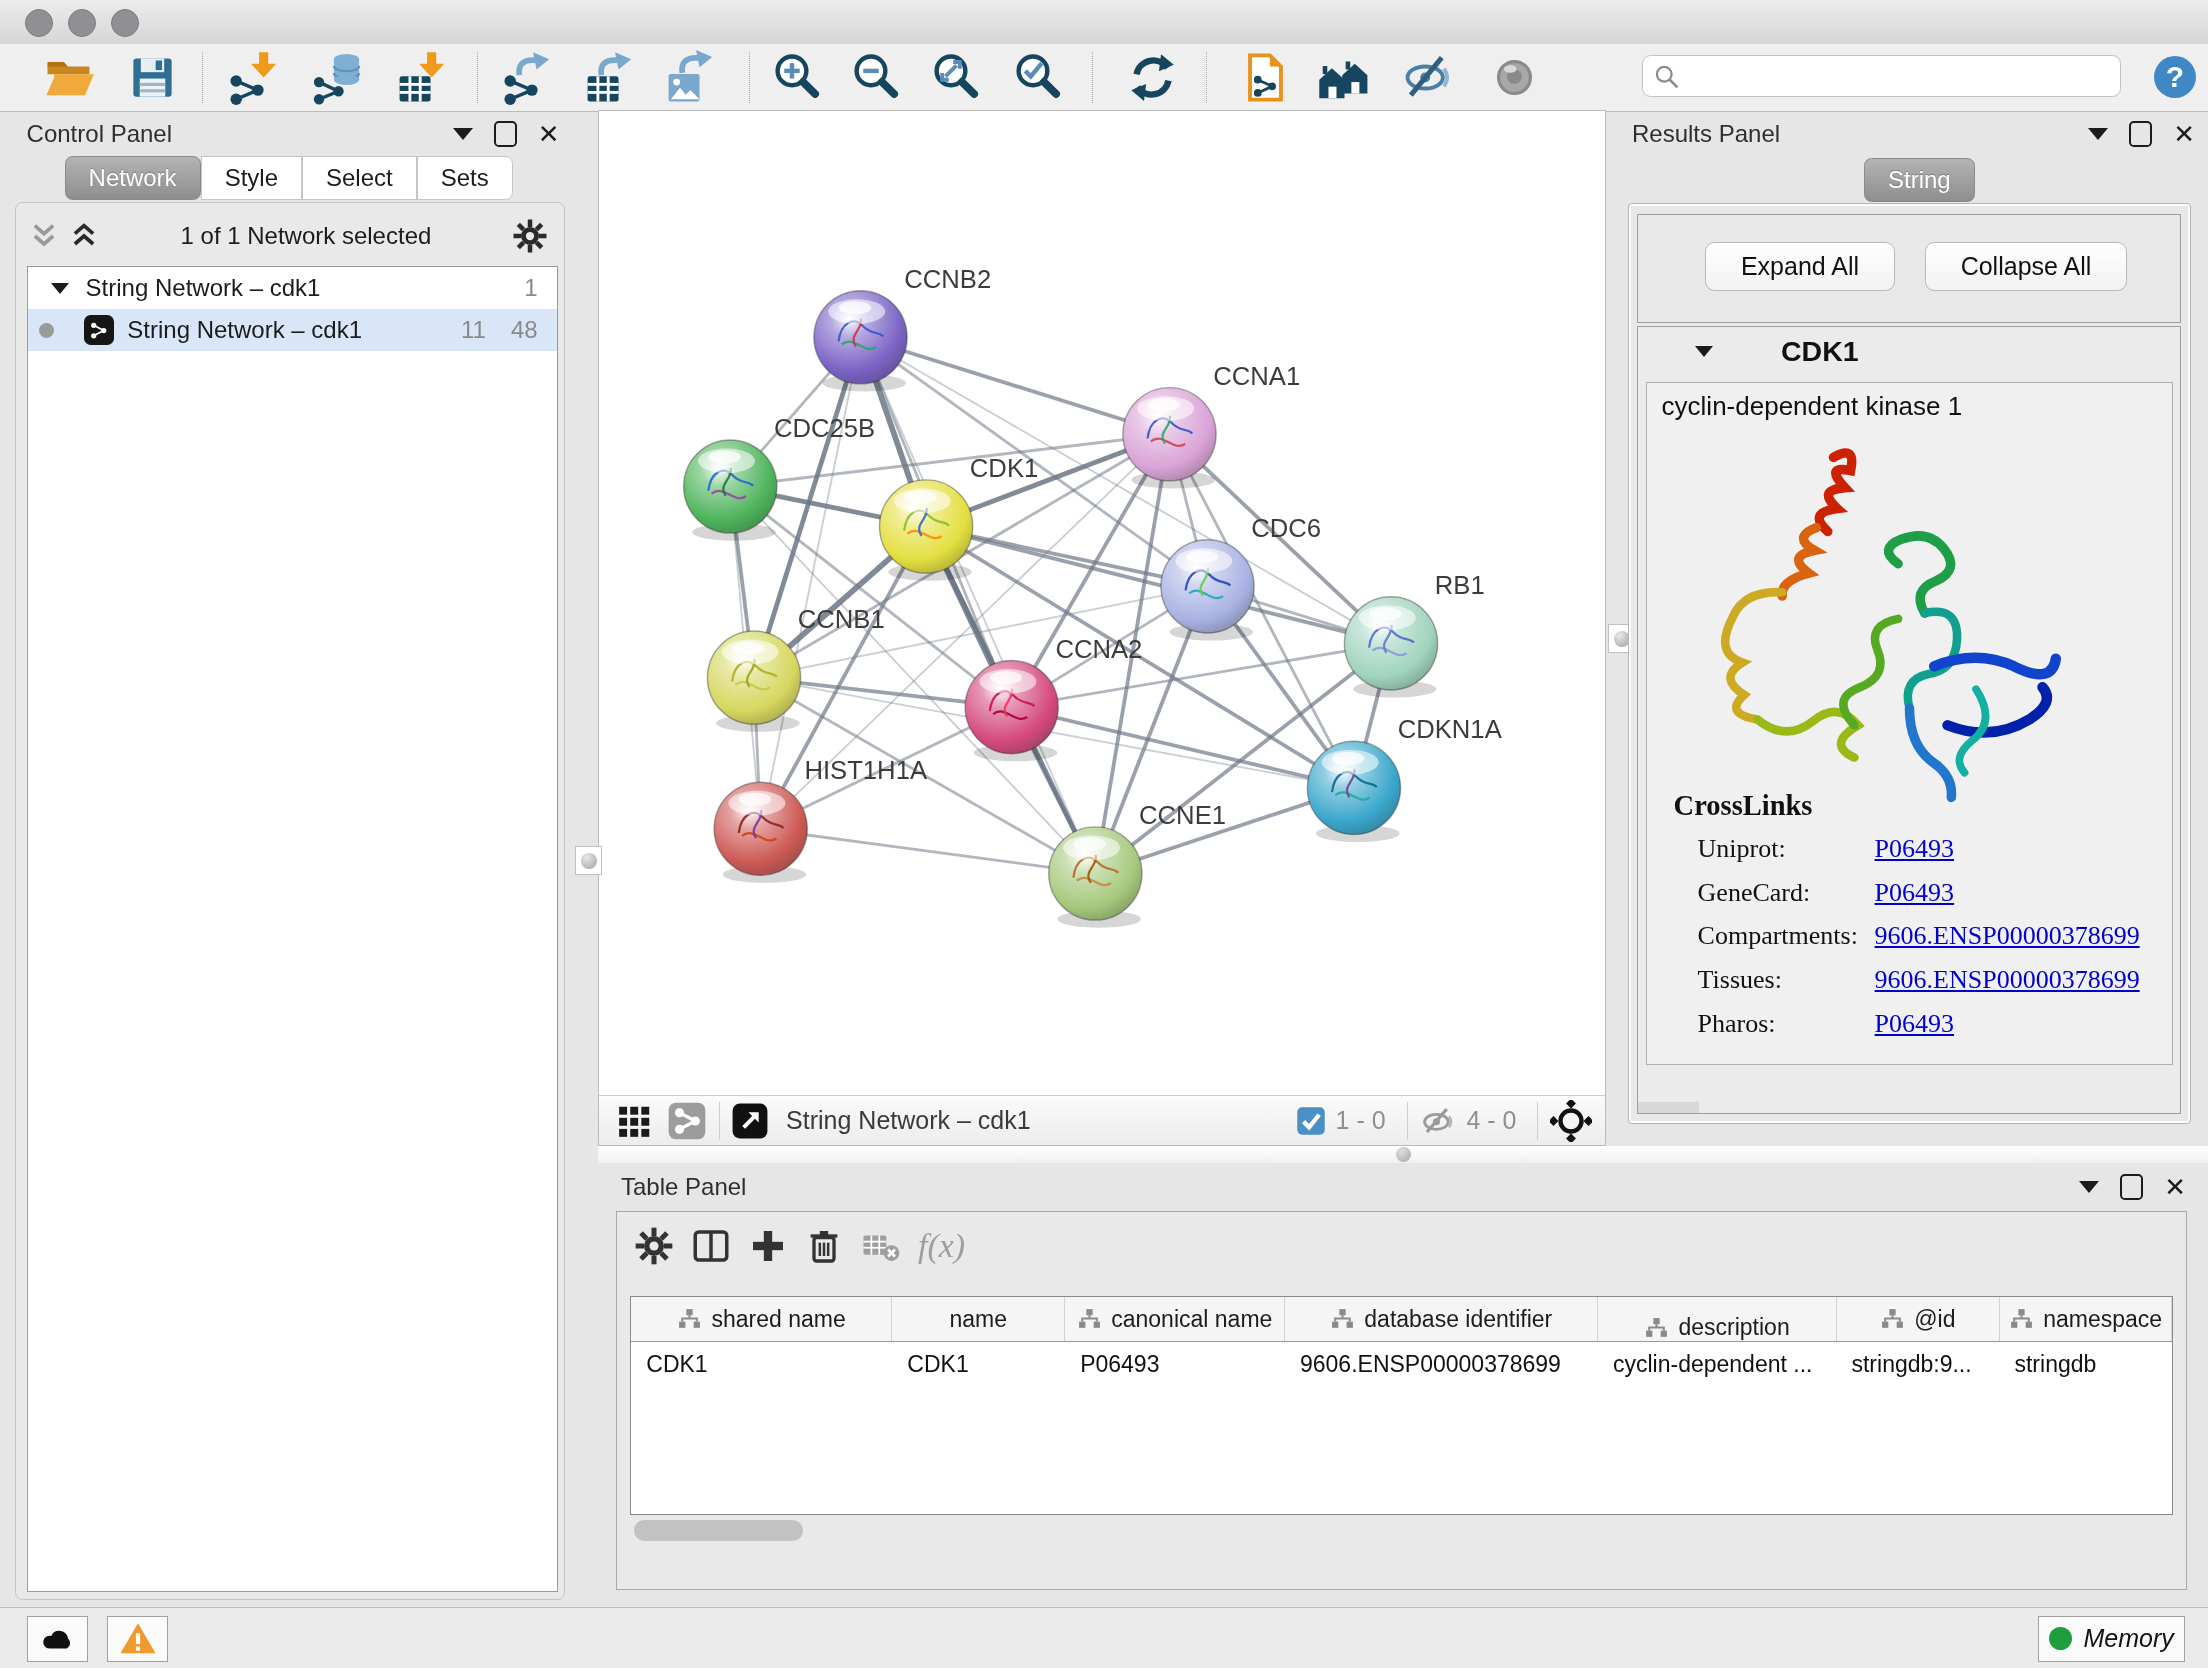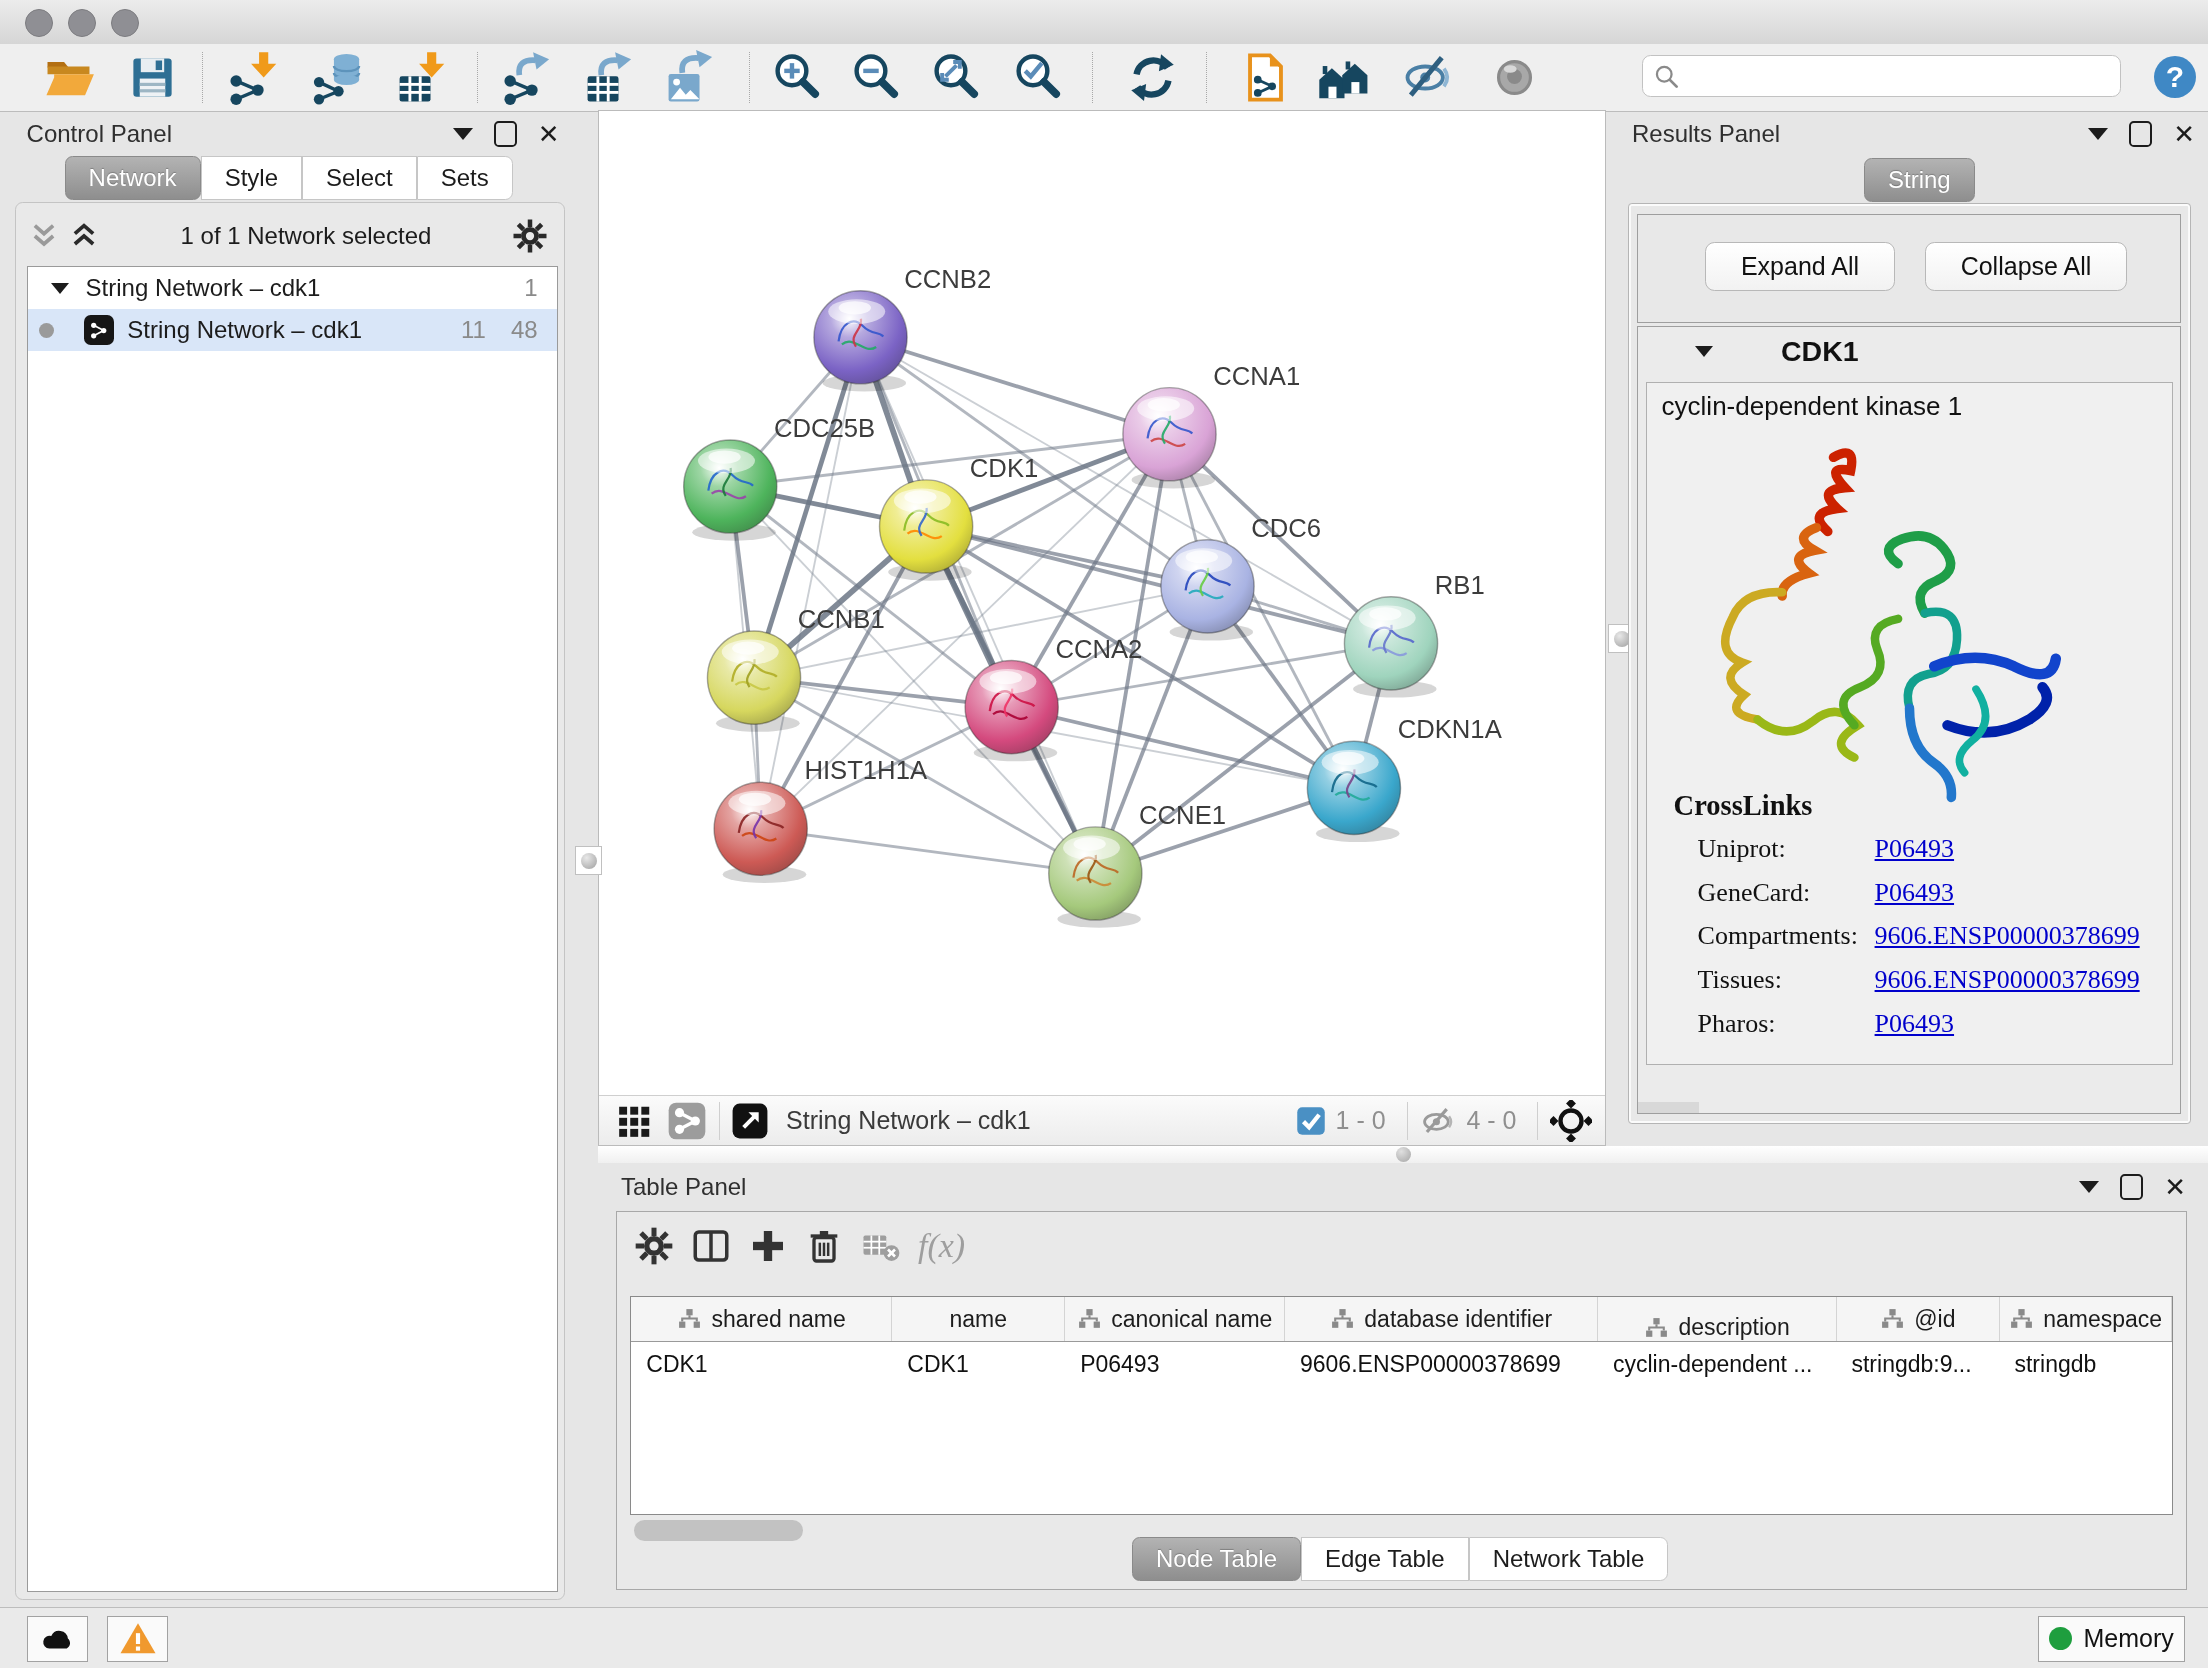--- a/index.html
+++ b/index.html
@@ -72,21 +72,21 @@
   .tp-tools{position:absolute;left:17px;top:6px;height:55px;display:flex;align-items:center;gap:16px;}
   .dtable{position:absolute;left:13.3px;top:84px;width:1541px;height:217px;background:#fff;border:1px solid #8a8a8a;overflow:hidden;}
   .dt-header{display:flex;background:#f5f5f5;border-bottom:1px solid #9a9a9a;height:44px;}
   .dt-hcell{display:flex;align-items:center;justify-content:center;gap:9.5px;font-size:23px;color:#1c1c1c;border-right:1px solid #d4d4d4;box-sizing:border-box;}
   .dt-row{display:flex;height:44px;}
   .dt-cell{display:flex;align-items:center;padding-left:15px;font-size:23px;color:#111;box-sizing:border-box;}
   .hscroll{position:absolute;left:13.3px;top:306px;width:1541px;height:25px;}
   .hscroll .thumb{position:absolute;left:3.8px;top:1.9px;width:169px;height:21px;border-radius:10.5px;background:#c2c2c2;}
   .tp-tabs{position:absolute;left:534px;top:391px;display:flex;}
   
-  .statusbar{left:0;top:1607px;width:2208px;height:61px;background:#eaeaea;border-top:1px solid #bdbdbd;}
+  .statusbar{left:0;top:1607px;width:2208px;height:61px;background:#eaeaea;border-top:1px solid #bdbdbd;font-style:italic;}
   .sb-btn{position:absolute;top:7.6px;width:59px;height:44px;background:#fafafa;border:1.9px solid #a2a2a2;display:flex;align-items:center;justify-content:center;}
   .mem-btn{position:absolute;right:23px;top:7.6px;width:145px;height:44px;background:#fafafa;border:1.9px solid #a2a2a2;display:flex;align-items:center;justify-content:center;gap:11.4px;font-size:25px;color:#111;}
   .mem-dot{width:23px;height:23px;border-radius:50%;background:#1e9e3e;}
   text.nodelabel{font-family:"Liberation Sans","DejaVu Sans",sans-serif;font-size:27px;fill:#3c3c3c;}
 </style>
 </head>
 <body>
 
 <div class="abs titlebar">
   <div class="abs traffic">
@@ -874,25 +874,20 @@
             <div class="dt-cell" style="width: 243px;">cyclin-dependent ...</div>
             <div class="dt-cell" style="width: 166px;">stringdb:9...</div>
             <div class="dt-cell" style="width: 176px;">stringdb</div>
           </div>
         </div>
     </div>
     <div class="hscroll">
         <span class="thumb"></span>
       </div>
   </div>
-  <div class="tp-tabs">
-    <div class="tab active">Node Table</div>
-    <div class="tab">Edge Table</div>
-    <div class="tab last">Network Table</div>
-  </div>
 </div>
 
 <div class="abs statusbar">
   <div class="sb-btn" style="left:27px">
     <svg width="38" height="38" viewBox="0 0 48 48">
       <path d="M13 36 a8 8 0 1 1 2.5-15.7 a11 11 0 0 1 21 3.2 a7.5 7.5 0 0 1 -1.5 12.5z" fill="#111"></path>
       </svg>
   </div>
   <div class="sb-btn" style="left:107px">
     <svg width="40" height="40" viewBox="0 0 48 48">

